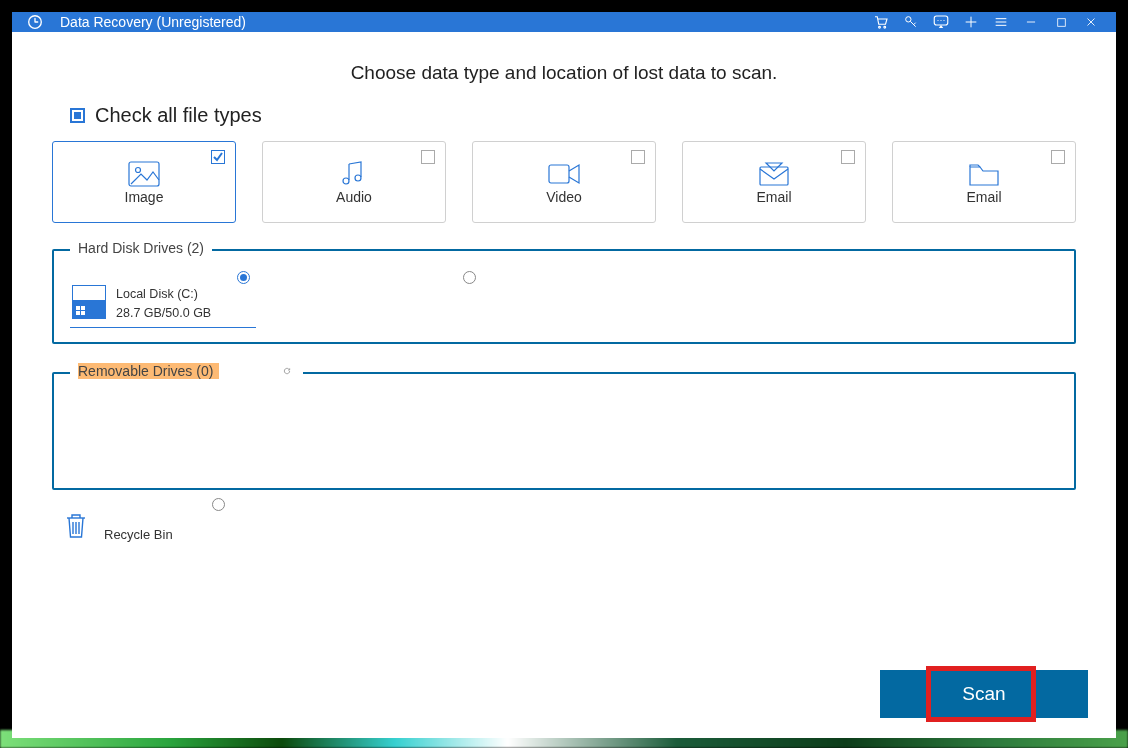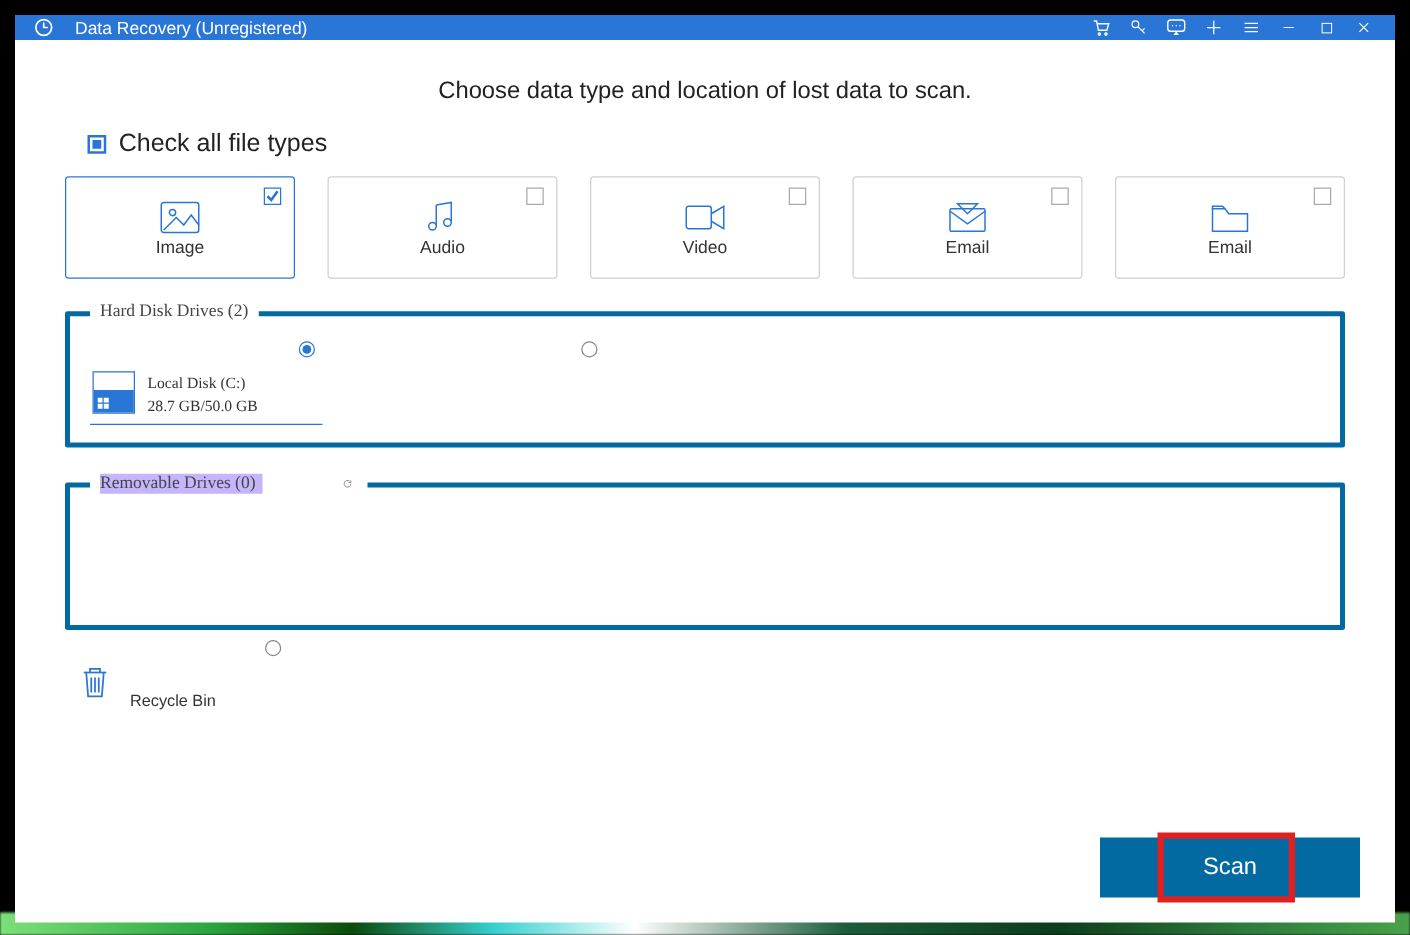--- a/index.html
+++ b/index.html
@@ -121,26 +121,25 @@
   }
   .type-card.selected .type-check { border-color:#2976d6; }
   .type-card .type-check svg { stroke:#2976d6; stroke-width:2; fill:none; width:12px;height:12px; display:none;}
   .type-card.selected .type-check svg { display:block; }
   .type-card .type-icon { width:36px; height:30px; display:flex;align-items:center;justify-content:center; }
   .type-card .type-icon svg { stroke:#2976d6; fill:none; stroke-width:1.2; }
   .type-card .type-label { font-size:14px; color:#333; }
   
   
   .group {
-    border: 4px solid #0369a1;
+    border: 2px solid #0369a1;
     border-radius: 2px;
     position: relative;
     padding: 22px 16px 14px 16px;
     margin-bottom: 28px;
-    font-family: Liberation Serif, serif;
   }
   .group-title {
     position: absolute;
     top: -11px;
     left: 16px;
     background: #fff;
     padding: 0 8px;
     font-size: 14px;
     color: #444;
     display:flex;align-items:center;gap:10px;
@@ -163,21 +162,21 @@
     width: 13px; height: 13px;
     border: 1px solid #888;
     border-radius: 50%;
     display:flex;align-items:center;justify-content:center;
   }
   .drive-item.selected .drive-radio { border-color:#2976d6; border-width:1.5px; }
   .drive-radio .dot { width:7px;height:7px;border-radius:50%;background:#2976d6; display:none;}
   .drive-item.selected .dot { display:block; }
   .drive-body {
     display:flex; gap:10px; align-items:flex-start;
-    margin-top: 14px;
+    margin-top: 4px;
   }
   .drive-icon {
     width: 34px; height: 34px;
     border:1px solid #2976d6;
     position:relative;
     background:#fff;
   }
   .drive-icon .fill-bar {
     position:absolute;
     left:0;right:0;bottom:0;
@@ -188,38 +187,38 @@
     left:3px; bottom:2px;
     width:10px;height:10px;
     color:#fff;
     font-size:9px;
     display:flex;align-items:center;justify-content:center;
   }
   .drive-text { font-size:12.5px; color:#333; line-height:1.5; }
   
   .group.removable { height: 118px; }
   .refresh-icon { display:inline-flex; width:16px;height:16px; }
-  .group-title .title-span { background:#c4b5fd; padding-right:6px; }
+  .group-title .title-span { background:#fdba74; padding-right:6px; }
   .group.removable .group-title { align-items:center; }
   
   
   .recycle-row {
     display:flex; align-items:center; gap:14px;
     margin-left: 12px;
     margin-top: -6px;
     position: relative;
   }
   .recycle-radio {
     position:absolute;
     left: 148px;
     top: -14px;
     width:13px;height:13px;border:1px solid #888;border-radius:50%;
   }
   .recycle-icon { width:26px;height:30px; }
-  .recycle-label { font-size:13px; color:#333; margin-top: 27px;}
+  .recycle-label { font-size:13px; color:#333; margin-top: 15px;}
   
   
   .scan-btn {
     position:absolute;
     bottom: 20px;
     right: 28px;
     width: 208px;
     height: 48px;
     background:#0369a1;
     color:#fff;

